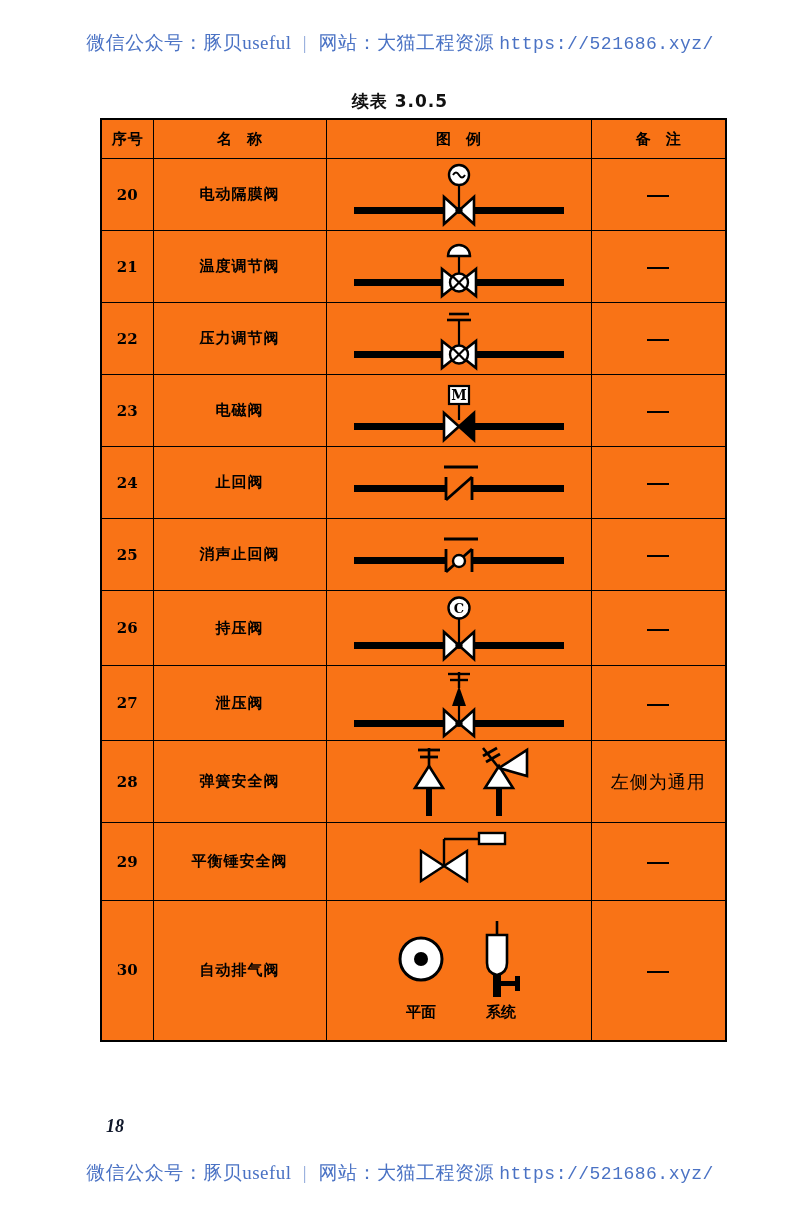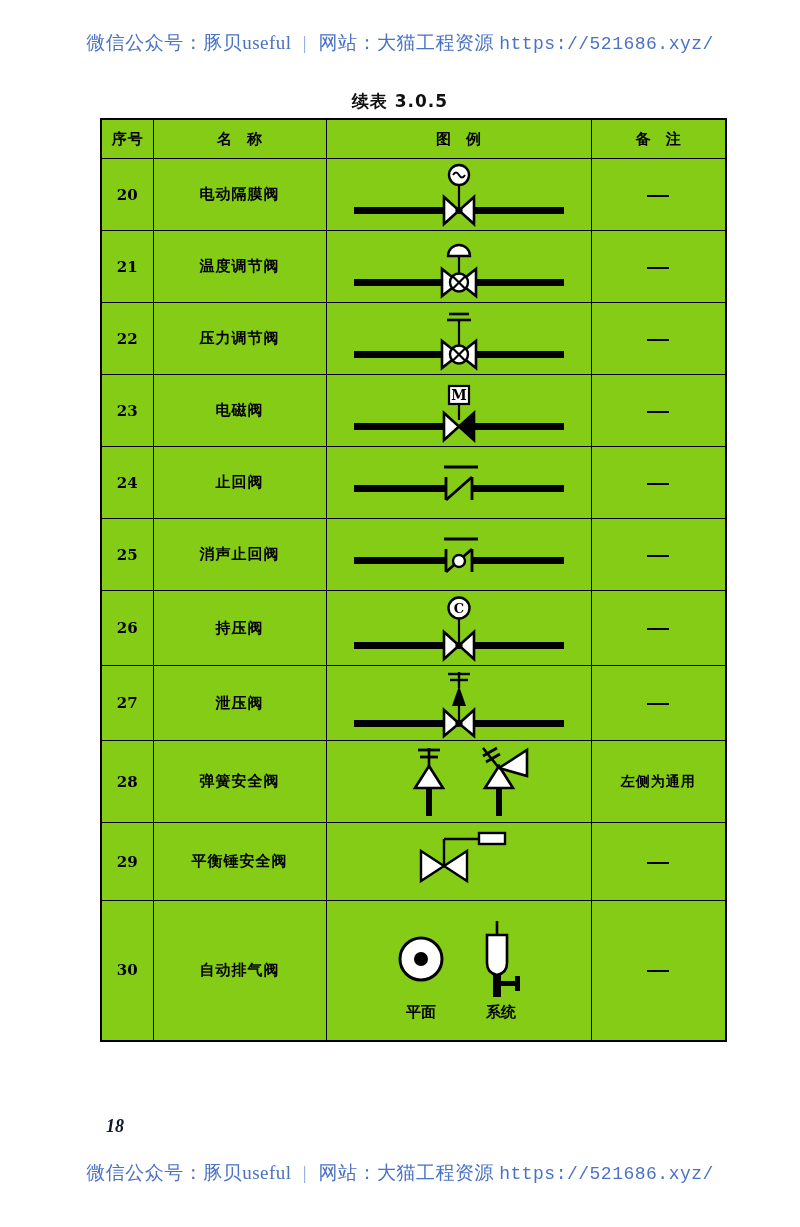--- a/index.html
+++ b/index.html
@@ -58,21 +58,21 @@
   .tbl-wrap {
     position: absolute;
     left: 100px;
     top: 118px;
     width: 625px;
   }
   table.legend {
     border-collapse: collapse;
     width: 625px;
     table-layout: fixed;
-    background: #84cc16;
+    background: #f97316;
   }
   table.legend td, table.legend th {
     border: 1px solid #000;
     padding: 0;
     color: #000;
     text-align: center;
     vertical-align: middle;
   }
   table.legend {
     border: 2px solid #000;
@@ -98,22 +98,22 @@
     font-size: 15px;
   }
   td.c-name {
     font-family: Liberation Sans, sans-serif;
     font-weight: bold;
     font-size: 15px;
     letter-spacing: 1px;
   }
   td.c-note {
     font-family: "DejaVu Sans", sans-serif;
-    font-weight: bold;
-    font-size: 14px;
+    font-weight: normal;
+    font-size: 18px;
     letter-spacing: 1px;
   }
   .dash {
     display: inline-block;
     width: 22px;
     height: 0;
     border-top: 2px solid #000;
     vertical-align: middle;
   }
   td.c-sym {

